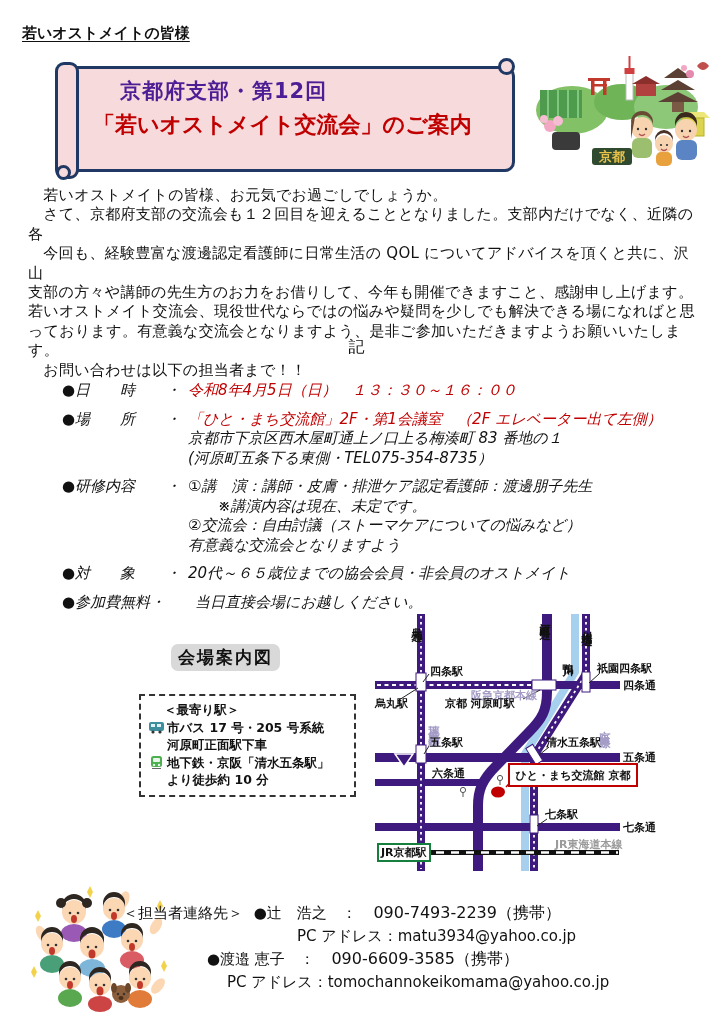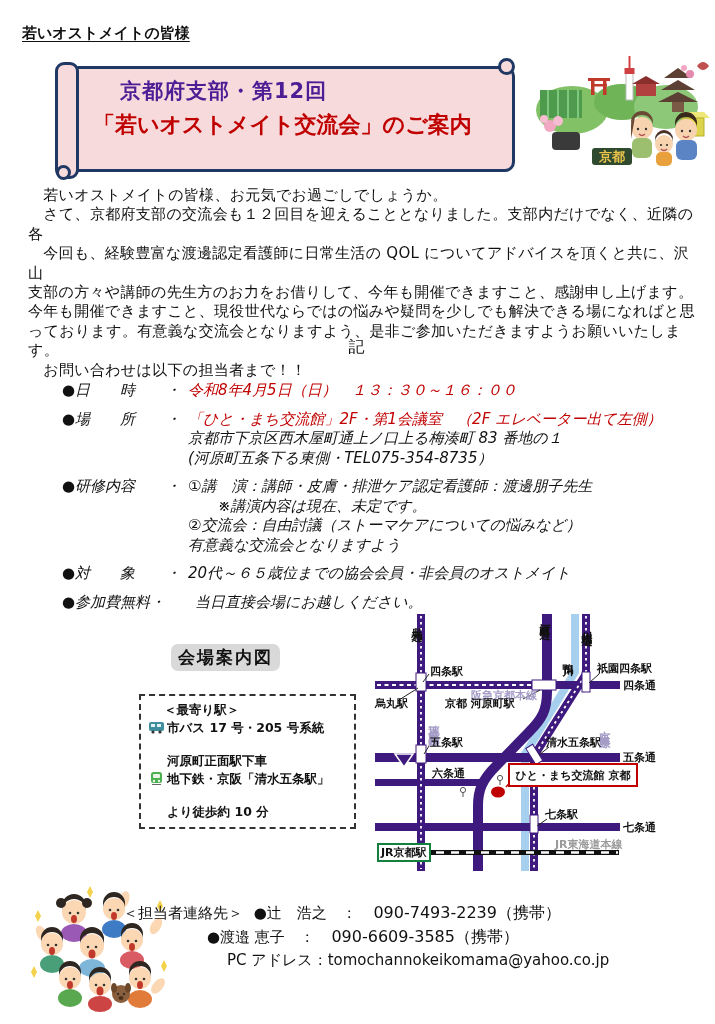--- a/index.html
+++ b/index.html
@@ -32,21 +32,21 @@
   .dot{width:30px;text-align:center;}
   .cont{flex:1;}
   .red{color:#C00000;}
   
   .map-title{left:171px;top:644px;background:#D9D9D9;font-size:17px;font-weight:bold;
              padding:2px 7px;letter-spacing:2px;border-radius:7px;}
   .access{left:139px;top:694px;width:202px;border:2px dashed #333;padding:5px 4px 6px 7px;
           font-size:12.5px;font-weight:bold;line-height:17.5px;background:#fff;}
   .acc-line{display:flex;align-items:center;white-space:nowrap;}
   .acc-ind1{padding-left:16px;}
-  .acc-ind2{padding-left:19px;margin-top:16px;}
+  .acc-ind2{padding-left:19px;}
   .acc-icon{width:17px;height:14px;flex:0 0 17px;margin-right:2px;}
   
   .map{left:375px;top:606px;width:340px;height:292px;}
   .map svg.base{position:absolute;left:0;top:0;}
   .mlabel{position:absolute;font-size:11px;font-weight:bold;white-space:nowrap;color:#111;}
   .mlabel.v{writing-mode:vertical-rl;letter-spacing:2px;}
   .mlabel.gray{color:#A49CC6;font-weight:bold;margin-top:24px;}
   .mlabel.jrgray{color:#9a9a9a;}
   .venue{position:absolute;left:133px;top:157px;width:126px;height:20px;border:2px solid #C00000;
          background:#fff;font-size:11px;font-weight:bold;display:flex;align-items:center;
@@ -140,21 +140,21 @@
     <rect x="58" y="96" width="40" height="17" rx="3" fill="#2F4A2F"></rect>
     <text x="78" y="109" text-anchor="middle" font-size="13" font-weight="bold" fill="#E8C24A">京都</text>
   </svg>
 </div>
 
 <div class="abs intro">
   <div>　若いオストメイトの皆様、お元気でお過ごしでしょうか。</div>
   <div>　さて、京都府支部の交流会も１２回目を迎えることとなりました。支部内だけでなく、近隣の各</div>
   <div>　今回も、経験豊富な渡邊認定看護師に日常生活の QOL についてアドバイスを頂くと共に、沢山</div>
   <div>支部の方々や講師の先生方のお力をお借りして、今年も開催できますこと、感謝申し上げます。</div>
-  <div>今年も開催できますこと、現役世代ならではの悩みや疑問を少しでも解決できる場になればと思</div>
+  <div>若いオストメイト交流会、現役世代ならではの悩みや疑問を少しでも解決できる場になればと思</div>
   <div>っております。有意義な交流会となりますよう、是非ご参加いただきますようお願いいたします。</div>
   <div>　お問い合わせは以下の担当者まで！！</div>
 </div>
 
 <div class="abs ki">記</div>
 
 <div class="abs details">
   <div class="drow">
     <span class="lbl">●日　　時</span>
     <span class="dot">・</span>
@@ -393,19 +393,20 @@
   </svg>
 </div>
 
 <div class="abs contact">
   <div class="row">
     <span>＜担当者連絡先＞</span>
     <span class="c-name">●辻　浩之</span>
     <span class="c-sep">：</span>
     <span class="phone">090-7493-2239（携帯）</span>
   </div>
+  <div class="row ind-email1">PC アドレス：matu3934@yahoo.co.jp</div>
   <div class="row ind-name2">
     <span>●渡邉 恵子</span>
     <span class="c-sep">：</span>
     <span class="phone">090-6609-3585（携帯）</span>
   </div>
   <div class="row ind-email2">PC アドレス：tomochannokeikomama@yahoo.co.jp</div>
 </div>
 
 </body></html>

